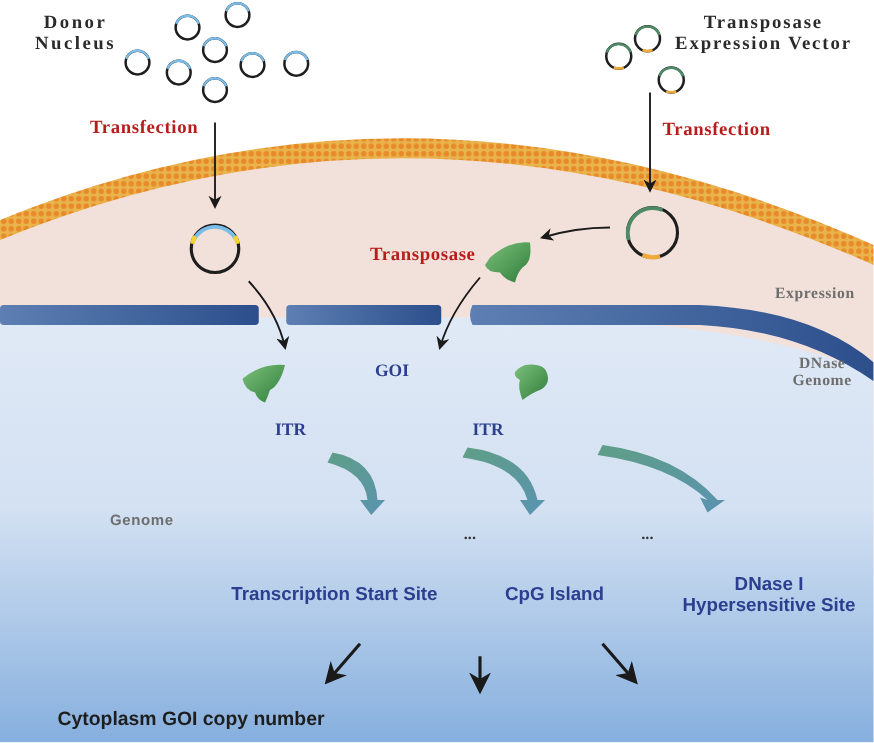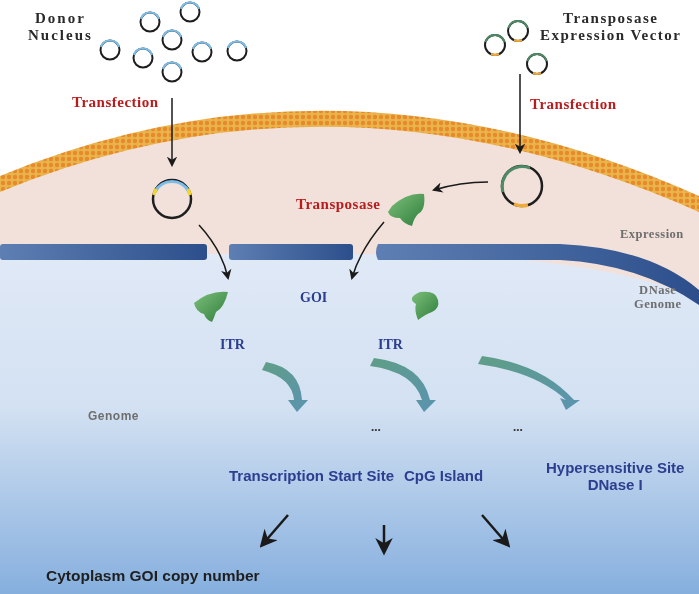--- a/index.html
+++ b/index.html
@@ -172,25 +172,25 @@
 
   <div class="lbl blue-lbl" style="left:300px; top:290px;">GOI</div>
   <div class="lbl blue-lbl" style="left:220px; top:337px;">ITR</div>
   <div class="lbl blue-lbl" style="left:378px; top:337px;">ITR</div>
 
 
   <div class="lbl grey-lbl" style="left:88px; top:410px; font-size:12px; font-family:'Liberation Sans', sans-serif;">Genome</div>
   <div class="lbl" style="left:371px; top:420px; color:#333; font-size:13px;">...</div>
   <div class="lbl" style="left:513px; top:420px; color:#333; font-size:13px;">...</div>
 
-  <div class="lbl site-lbl" style="left:185px; top:468px;margin-left:44px;">Transcription Start Site</div>
+  <div class="lbl site-lbl" style="left:185px; top:468px;">Transcription Start Site</div>
   <div class="lbl site-lbl" style="left:404px; top:468px;">CpG Island</div>
   <div class="lbl site-lbl" style="left:546px; top:460px;">
+    <div>DNase I</div>
     <div>Hypersensitive Site</div>
-    <div>DNase I</div>
   </div>
 
   <div class="lbl outcome" style="left:46px; top:568px; top:568px; top:567px;"></div>
   <div class="lbl outcome" style="left:46px; top:566px;">
   </div>
   <div class="lbl outcome" style="left:46px; top:568px;"></div>
   <div class="lbl outcome" style="left:46px; top:567px;">
     <div style="position:absolute; left:0; top:-0px;">Cytoplasm GOI copy number</div>
   </div>
   <div class="lbl outcome" style="left:46px; top:566px;"></div>

